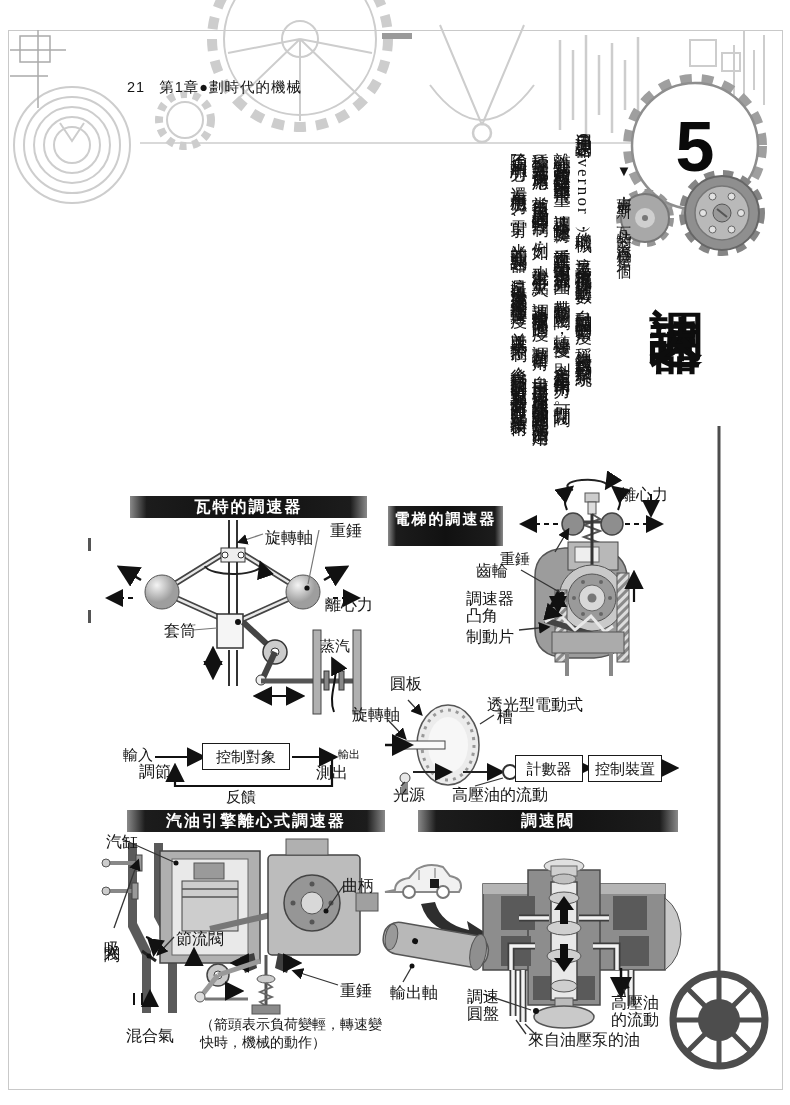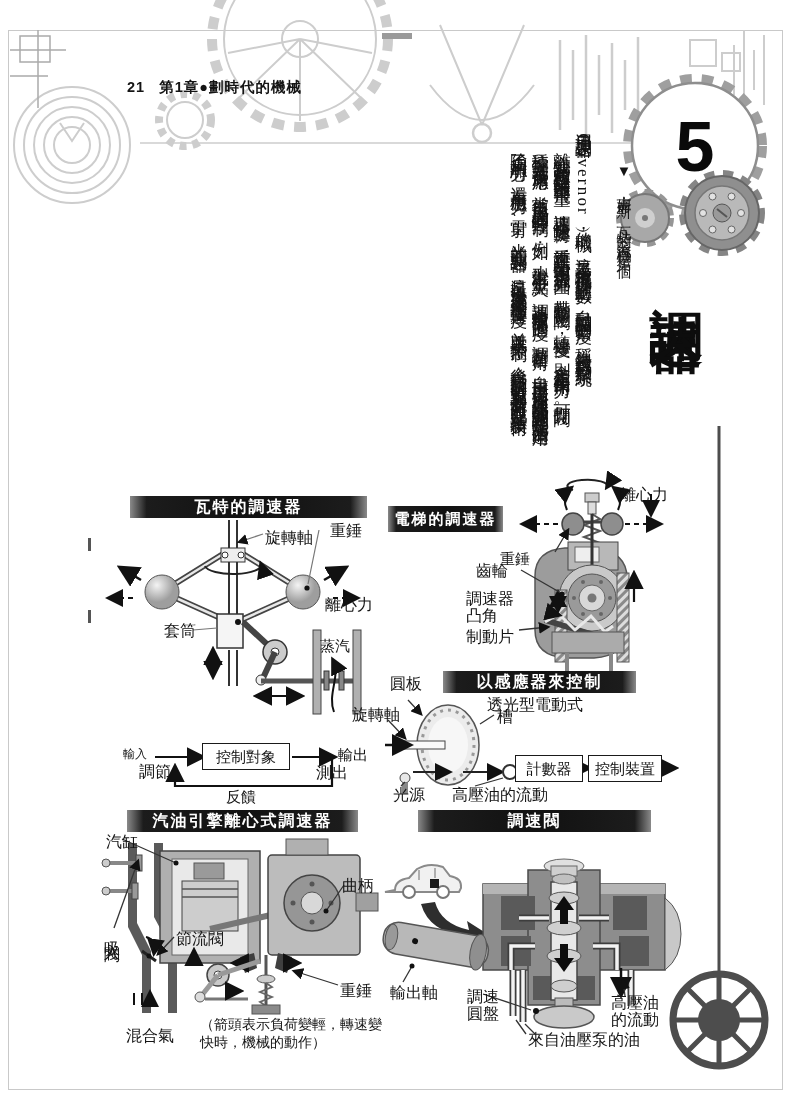--- a/index.html
+++ b/index.html
@@ -1,19 +1,19 @@
 <!DOCTYPE html>
 <html><head>
 <meta charset="utf-8">
 <style>
   html,body{margin:0;padding:0;background:#fff;}
   .page{position:relative;width:790px;height:1105px;background:#fff;overflow:hidden;
         font-family:"Liberation Sans",sans-serif;color:#141414;}
   .frame{position:absolute;left:8px;top:30px;width:773px;height:1058px;border:1px solid #c9c9c9;}
-  .pgheader{position:absolute;top:78px;left:127px;font-size:14.5px;font-weight:bold;letter-spacing:1px;}
+  .pgheader{position:absolute;top:78px;left:127px;font-size:14.5px;font-weight:normal;letter-spacing:1px;}
   .pgheader .num{margin-right:14px;}
   
   .vtext{writing-mode:vertical-rl;text-orientation:mixed;}
   .bodytext{position:absolute;top:120px;right:196px;height:346px;
             font-family:"Liberation Serif",serif;font-size:17px;letter-spacing:2.2px;line-height:21.6px;}
   .bodytext p{margin:0;padding:0;}
   .caption-col{position:absolute;top:163px;right:157px;height:300px;
                font-family:"Liberation Serif",serif;font-size:15px;letter-spacing:4.2px;}
   .big-title{position:absolute;top:264px;right:77px;height:200px;font-size:54px;font-weight:bold;
              letter-spacing:8px;color:#0d0d0d;}
@@ -155,21 +155,21 @@
       <path d="M214 12 L203 66"></path>
       <path d="M88 112 L112 110"></path>
     </g>
   </svg>
   <div class="lbl" style="left:265px;top:529px">旋轉軸</div>
   <div class="lbl" style="left:330px;top:522px">重錘</div>
   <div class="lbl" style="left:325px;top:596px">離心力</div>
   <div class="lbl" style="left:164px;top:622px">套筒</div>
   <div class="lbl" style="left:320px;top:637px;font-size:15px">蒸汽</div>
 
-  <div class="hbar" style="left:388px;top:506px;width:115px;height:26px;line-height:26px;font-size:15px">
+  <div class="hbar" style="left:388px;top:506px;width:115px;height:40px;line-height:26px;font-size:15px">
     <span>電梯的調速器</span>
   </div>
   <svg style="left:455px;top:480px" width="230" height="200" viewBox="0 0 230 200">
     <defs>
       <marker id="me" markerWidth="9" markerHeight="9" refX="7" refY="4.5" orient="auto-start-reverse">
         <path d="M0,0 L9,4.5 L0,9 z" fill="#111"></path>
         </marker>
       <pattern id="hatchE" width="6" height="6" patternTransform="rotate(45)" patternUnits="userSpaceOnUse">
         <rect width="6" height="6" fill="#ddd"></rect>
           <rect width="3" height="6" fill="#8a8a8a"></rect>
@@ -229,32 +229,29 @@
   <svg style="left:100px;top:733px" width="290" height="72" viewBox="0 0 290 72">
     <defs>
         <marker id="mf" markerWidth="9" markerHeight="9" refX="7" refY="4.5" orient="auto-start-reverse">
       <path d="M0,0 L9,4.5 L0,9 z" fill="#111"></path>
         </marker>
       </defs>
     <path d="M55 24 H102" stroke="#111" stroke-width="2.2" marker-end="url(#mf)"></path>
     <path d="M192 24 H234" stroke="#111" stroke-width="2.2" marker-end="url(#mf)"></path>
     <path d="M232 24 V53 H75 V34" stroke="#111" stroke-width="2.2" fill="none" marker-end="url(#mf)"></path>
   </svg>
-  <div class="lbl" style="left:123px;top:746px;font-size:12px">輸入</div>
+  <div class="lbl" style="left:123px;top:746px;font-size:15px">輸入</div>
   <div class="boxnode" style="left:202px;top:743px;width:86px;height:25px;line-height:25px">
     <span>控制對象</span>
   </div>
-  <div class="lbl" style="left:338px;top:746px;font-size:15px">輸出</div>
+  <div class="lbl" style="left:338px;top:746px;font-size:11px">輸出</div>
   <div class="lbl" style="left:139px;top:763px">調節</div>
   <div class="lbl" style="left:316px;top:764px">測出</div>
   <div class="lbl" style="left:226px;top:788px;font-size:15px">反饋</div>
 
-  <div class="hbar" style="left:443px;top:671px;width:193px">
-    <span>以感應器來控制</span>
-  </div>
   <div class="lbl" style="left:445px;top:696px;width:180px;text-align:center">透光型電動式</div>
   <svg style="left:383px;top:698px" width="300" height="110" viewBox="0 0 300 110">
     <defs>
         <marker id="ms" markerWidth="9" markerHeight="9" refX="7" refY="4.5" orient="auto-start-reverse">
       <path d="M0,0 L9,4.5 L0,9 z" fill="#111"></path>
         </marker>
       </defs>
     <ellipse cx="65" cy="47" rx="31" ry="40" fill="#ececec" stroke="#555" stroke-width="1.5"></ellipse>
     <ellipse cx="65" cy="47" rx="26" ry="35" fill="none" stroke="#999" stroke-width="3" stroke-dasharray="3 5"></ellipse>
     <ellipse cx="65" cy="47" rx="20" ry="28" fill="#f7f7f7"></ellipse>
@@ -279,21 +276,21 @@
   <div class="lbl" style="left:497px;top:708px">槽</div>
   <div class="lbl" style="left:393px;top:786px">光源</div>
   <div class="lbl" style="left:452px;top:786px">高壓油的流動</div>
   <div class="boxnode" style="left:515px;top:755px;width:66px;height:25px;line-height:25px">
     <span>計數器</span>
   </div>
   <div class="boxnode" style="left:588px;top:755px;width:72px;height:25px;line-height:25px">
     <span>控制裝置</span>
   </div>
 
-  <div class="hbar" style="left:127px;top:810px;width:231px">
+  <div class="hbar" style="left:127px;top:810px;width:258px">
     <span>汽油引擎離心式調速器</span>
   </div>
   <svg style="left:98px;top:833px" width="280" height="185" viewBox="0 0 280 185">
     <defs>
         <marker id="mg" markerWidth="9" markerHeight="9" refX="7" refY="4.5" orient="auto-start-reverse">
       <path d="M0,0 L9,4.5 L0,9 z" fill="#111"></path>
         </marker>
       </defs>
     <path d="M30 10 l9 0 l0 80 l14 28 l0 62 l-9 0 l0 -58 l-14 -28 z" fill="#5a5a5a"></path>
     <path d="M56 10 l9 0 l0 70 l14 26 l0 74 l-9 0 l0 -70 l-14 -26 z" fill="#5a5a5a"></path>
@@ -351,21 +348,21 @@
     </g>
   </svg>
   <div class="lbl" style="left:106px;top:833px">汽缸</div>
   <div class="lbl" style="left:342px;top:877px">曲柄</div>
   <div class="lbl vtext" style="left:104px;top:928px;height:56px;letter-spacing:3px">吸入閥</div>
   <div class="lbl" style="left:176px;top:930px">節流閥</div>
   <div class="lbl" style="left:340px;top:982px">重錘</div>
   <div class="lbl" style="left:126px;top:1027px">混合氣</div>
   <div class="lbl13 wrap2" style="left:200px;top:1016px;width:188px;font-size:14px">（箭頭表示負荷變輕，轉速變快時，機械的動作）</div>
 
-  <div class="hbar" style="left:418px;top:810px;width:233px">
+  <div class="hbar" style="left:418px;top:810px;width:260px">
     <span>調速閥</span>
   </div>
   <svg style="left:383px;top:848px" width="300" height="195" viewBox="0 0 300 195">
     <defs>
         <marker id="mv" markerWidth="9" markerHeight="9" refX="7" refY="4.5" orient="auto-start-reverse">
       <path d="M0,0 L9,4.5 L0,9 z" fill="#111"></path>
         </marker>
       </defs>
 
     <g>

